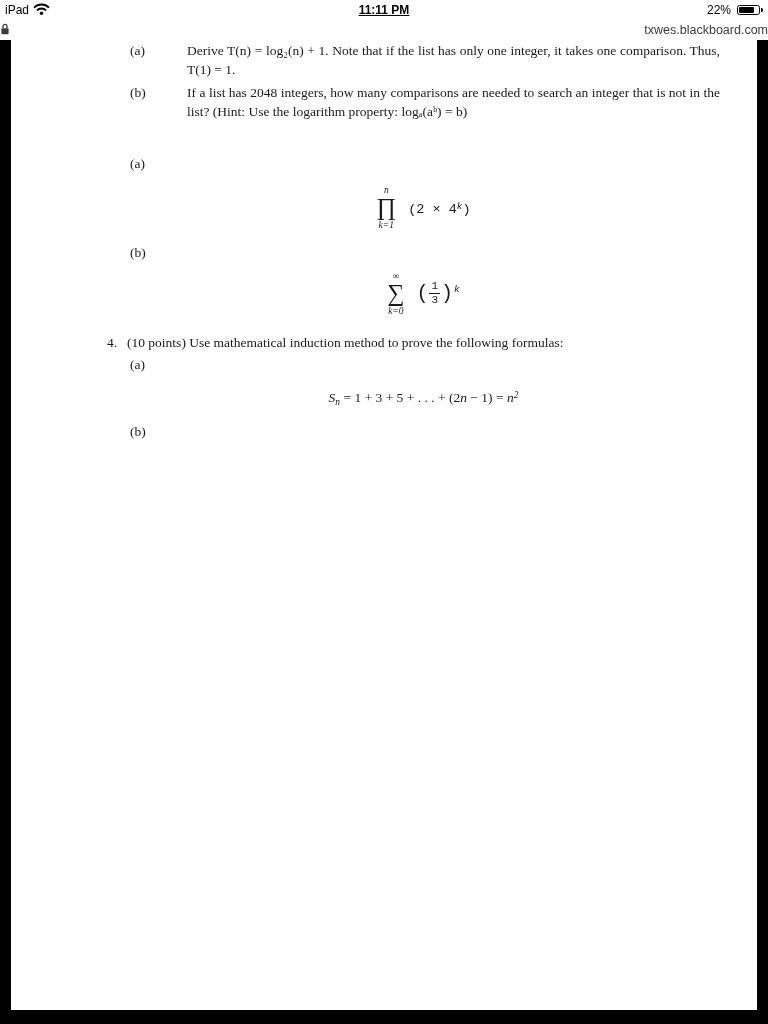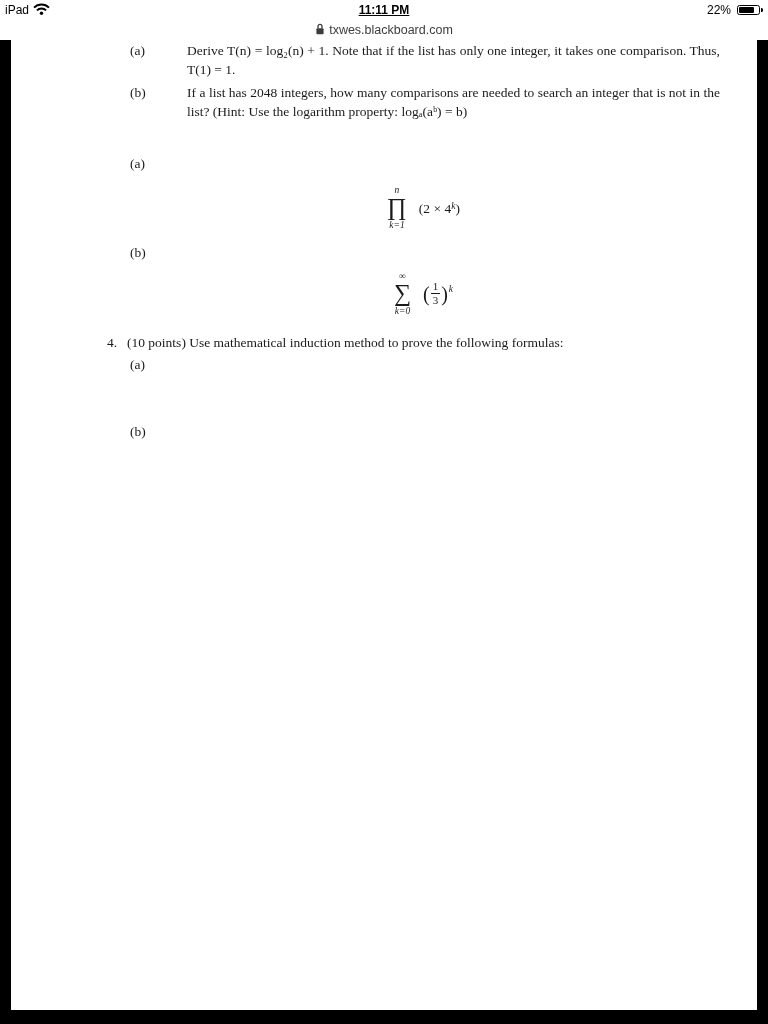--- a/index.html
+++ b/index.html
@@ -28,21 +28,21 @@
   .battery-body {
     display:block; width:23px; height:10.5px; border:1px solid #000;
     border-radius:2.5px; padding:1px;
   }
   .battery-fill { display:block; width:77%; height:100%; background:#000; border-radius:1px; }
   .battery-nub { width:2px; height:4px; background:#000; border-radius:0 1.5px 1.5px 0; margin-left:1px; }
 
   
   .url-bar {
     position:absolute; left:0; top:20px; width:768px; height:20px;
-    background:#fff; display:flex; align-items:center; justify-content:center;
+    background:#fff; display:flex; align-items:center; justify-content:space-between;
     gap:4px; font-size:12.5px; color:#3c3c3c;
   }
 
   
   .viewer { position:absolute; left:0; top:40px; width:768px; height:984px; background:#000; }
   .page {
     position:absolute; left:11px; top:0; width:746px; height:970px; background:#fff;
     font-family:"Liberation Serif","DejaVu Serif","DejaVu Sans",serif;
     font-size:13.5px; line-height:19px; color:#1a1a1a;
   }
@@ -55,21 +55,21 @@
   .qnum { display:inline-block; width:20px; }
   .plabel { position:absolute; left:119px; }
 
   .dispmath {
     position:absolute; left:145px; width:535px;
     display:flex; justify-content:center; align-items:center;
   }
   .bigop-col { display:inline-flex; flex-direction:column; align-items:center; line-height:1; }
   .oplimit { font-size:9.5px; font-style:italic; line-height:10px; }
   .opglyph { font-size:24px; line-height:25px; font-style:normal; }
-  .mexpr { margin-left:12px; }
+  .mexpr { margin-left:12px;font-family:Liberation Mono, monospace; }
   .mflex { display:inline-flex; align-items:center; }
 
   .frac { display:inline-flex; flex-direction:column; align-items:center; font-size:11px; line-height:11px; margin:0 1px; }
   .fnum { border-bottom:1px solid #1a1a1a; padding:0 2px 1px 2px; }
   .fden { padding-top:1px; }
   .bigparen { font-size:20px; line-height:20px; font-weight:400; }
   .supk { font-size:9.5px; font-style:italic; align-self:flex-start; margin-top:-1px; margin-left:1px; }
 
   .dformula { position:absolute; left:145px; width:535px; text-align:center; }
   .var { font-style:italic; }
@@ -157,19 +157,20 @@
         <span class="supk">k</span>
       </span>
     </div>
 
     <div class="qhead" style="top:293px">
       <span class="qnum">4.</span><span>(10 points) Use mathematical induction method to prove the following formulas:</span>
     </div>
 
     <div class="plabel" style="top:315px">(a)</div>
 
+    <div class="dformula" style="top:346px"><span class="var">S</span><span class="msub">n</span><span> = 1 + 3 + 5 + . . . + (2</span><span class="var">n</span><span> − 1) = </span><span class="var">n</span><span class="msup">2</span></div>
 
     <div class="plabel" style="top:382px">(b)</div>
 
 
 
   </div>
 </div>
 
 </body></html>

